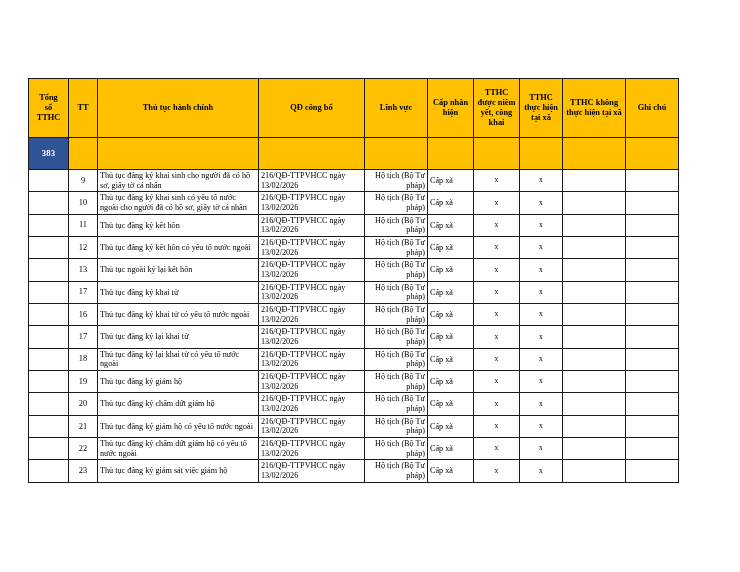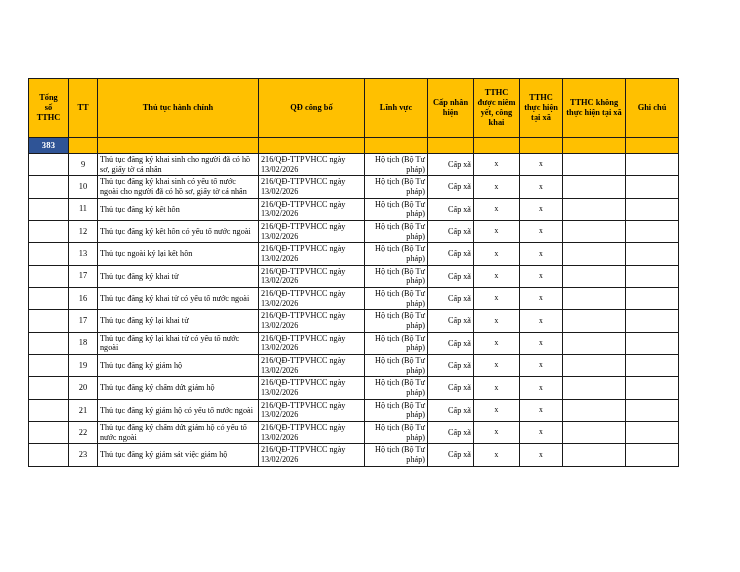--- a/index.html
+++ b/index.html
@@ -45,21 +45,21 @@
     text-align: center;
     font-size: 8.4px;
     line-height: 1.22;
     height: 56px;
     padding: 2px 1px;
   }
   
   tr.total-row td {
     background: #FFC000;
     height: 15px;
-    padding: 0;
+    padding: 8px;
     border-top: 0.9px solid #1a1a1a;
     margin-left: 12px;
   }
   tr.total-row td.total-value {
     background: #2F5496;
     color: #ffffff;
     font-weight: bold;
     text-align: center;
     font-size: 8.6px;
     letter-spacing: 0.2px;
@@ -75,21 +75,21 @@
   col.c-doing   { width: 43px; }
   col.c-notdoing{ width: 63px; }
   col.c-note    { width: 53px; }
 
   
   td.cell-total   { background: #ffffff; }
   td.cell-tt      { text-align: center; font-size: 8.4px; }
   td.cell-name    { text-align: left; padding-left: 3px; }
   td.cell-qd      { text-align: left; }
   td.cell-field   { text-align: right; }
-  td.cell-level   { text-align: right; padding-left: 2px; margin-top: 48px; }
+  td.cell-level   { text-align: left; padding-left: 2px; margin-top: 48px; }
   td.cell-mark    { text-align: center; font-size: 7.6px; }
   td.cell-blank   { }
   tbody tr { height: 21px; }
 </style>
 </head>
 <body>
 
 <div class="sheet">
   <table class="tthc">
     <colgroup>

